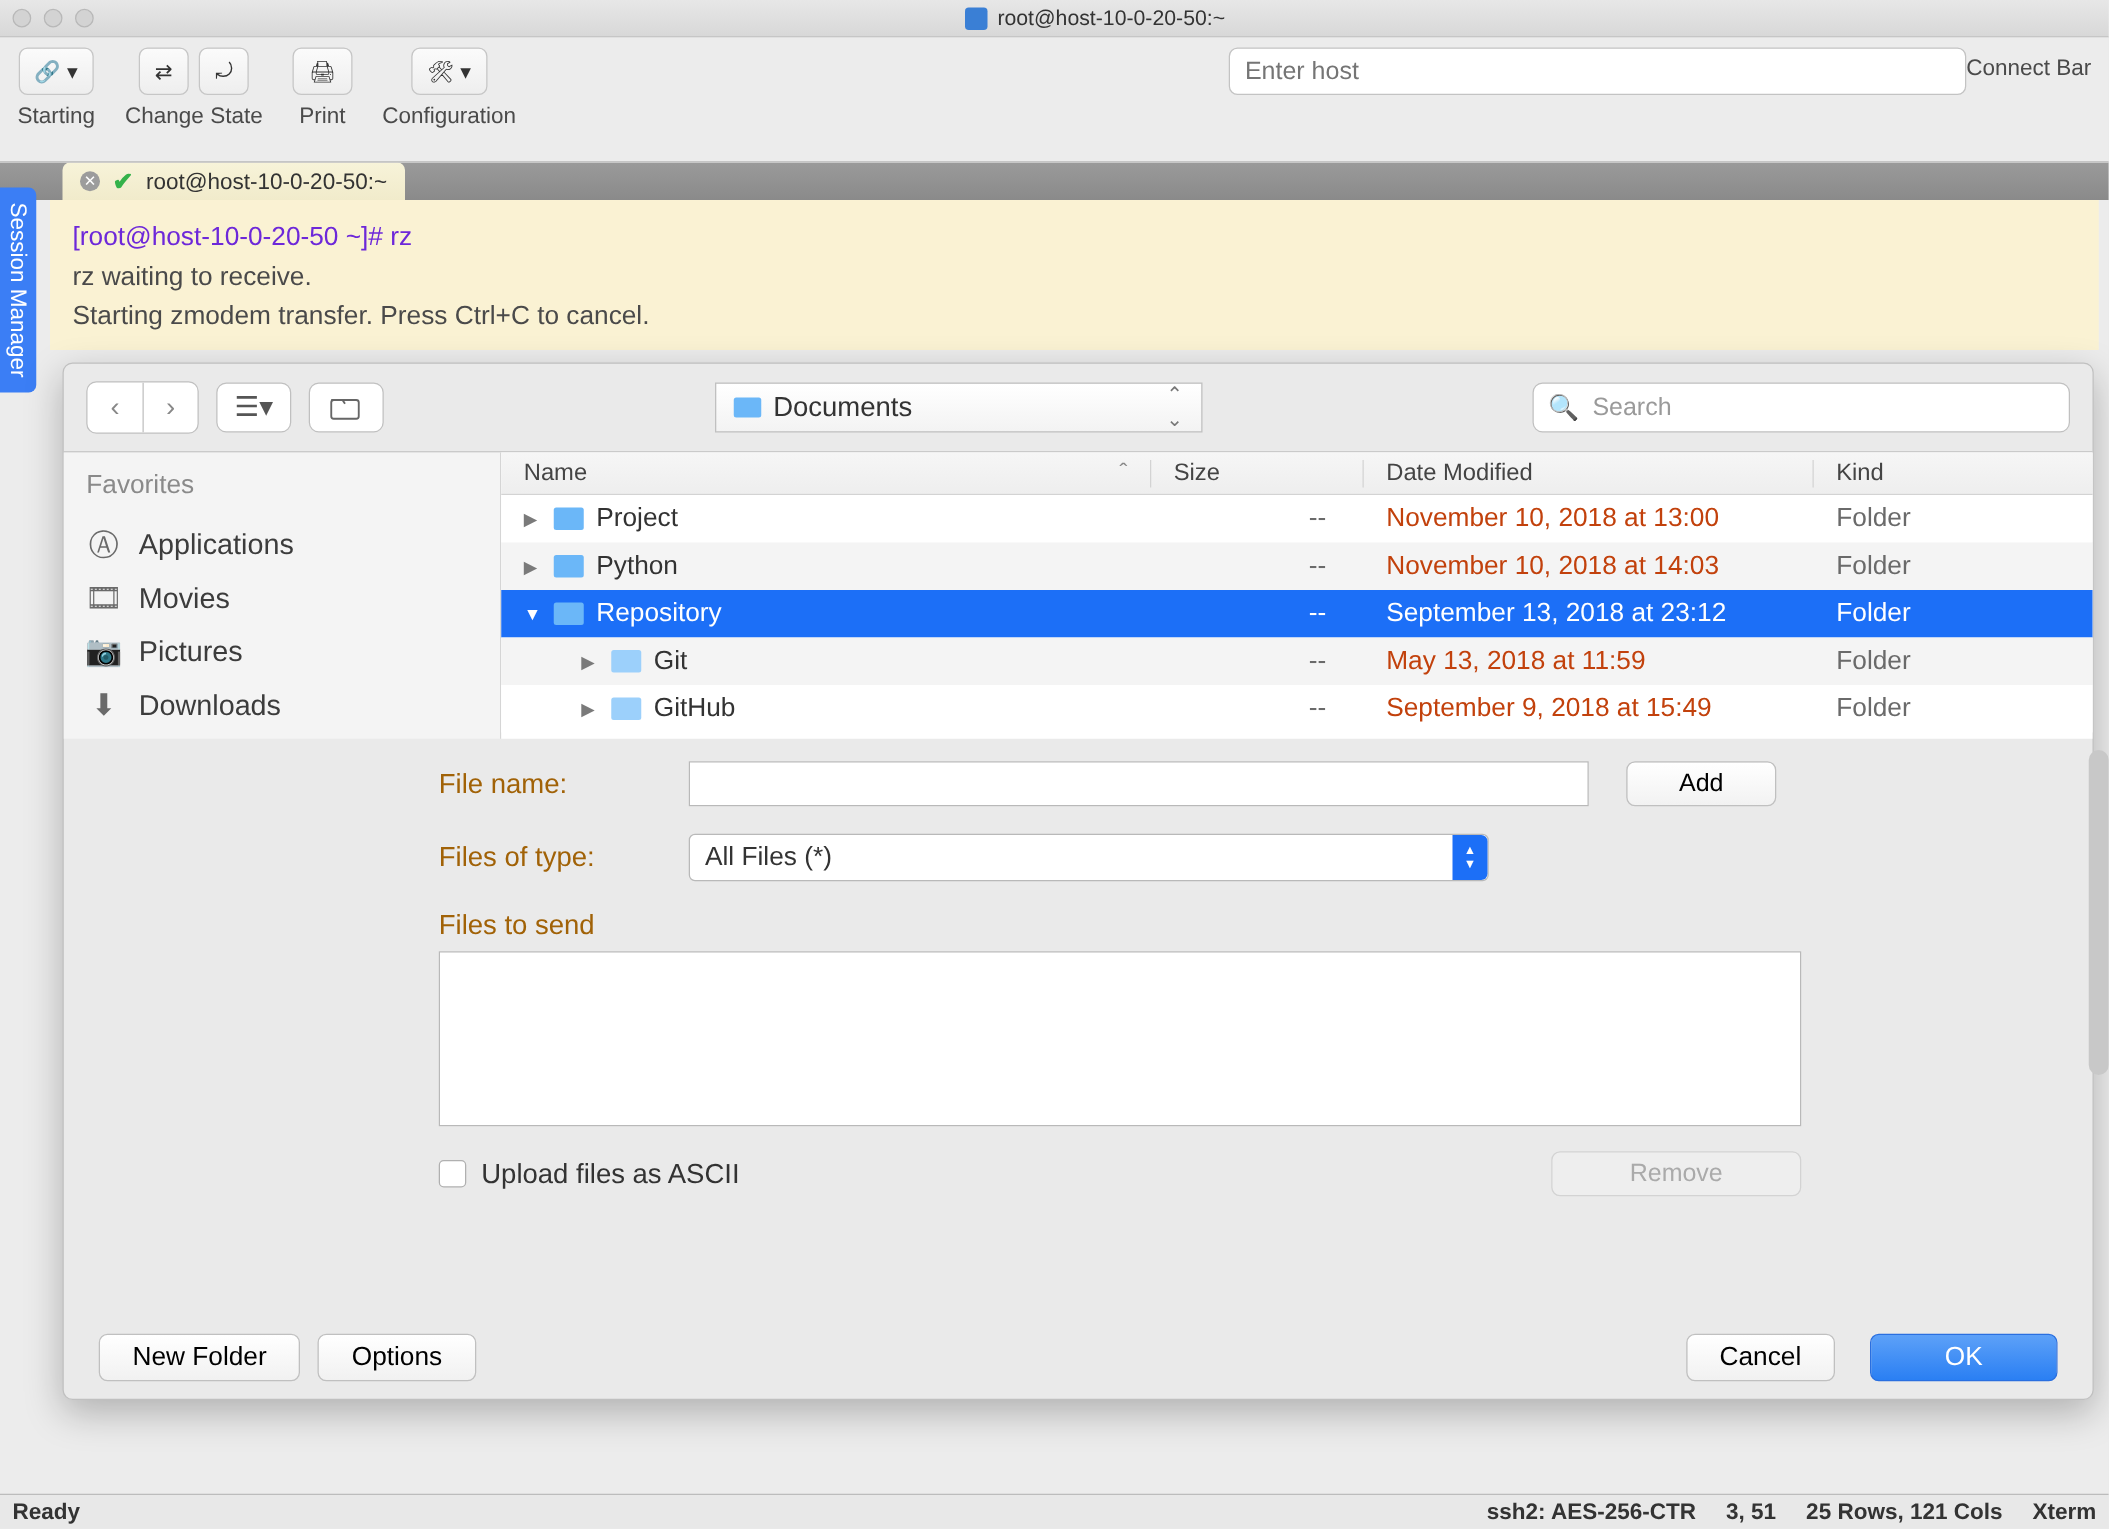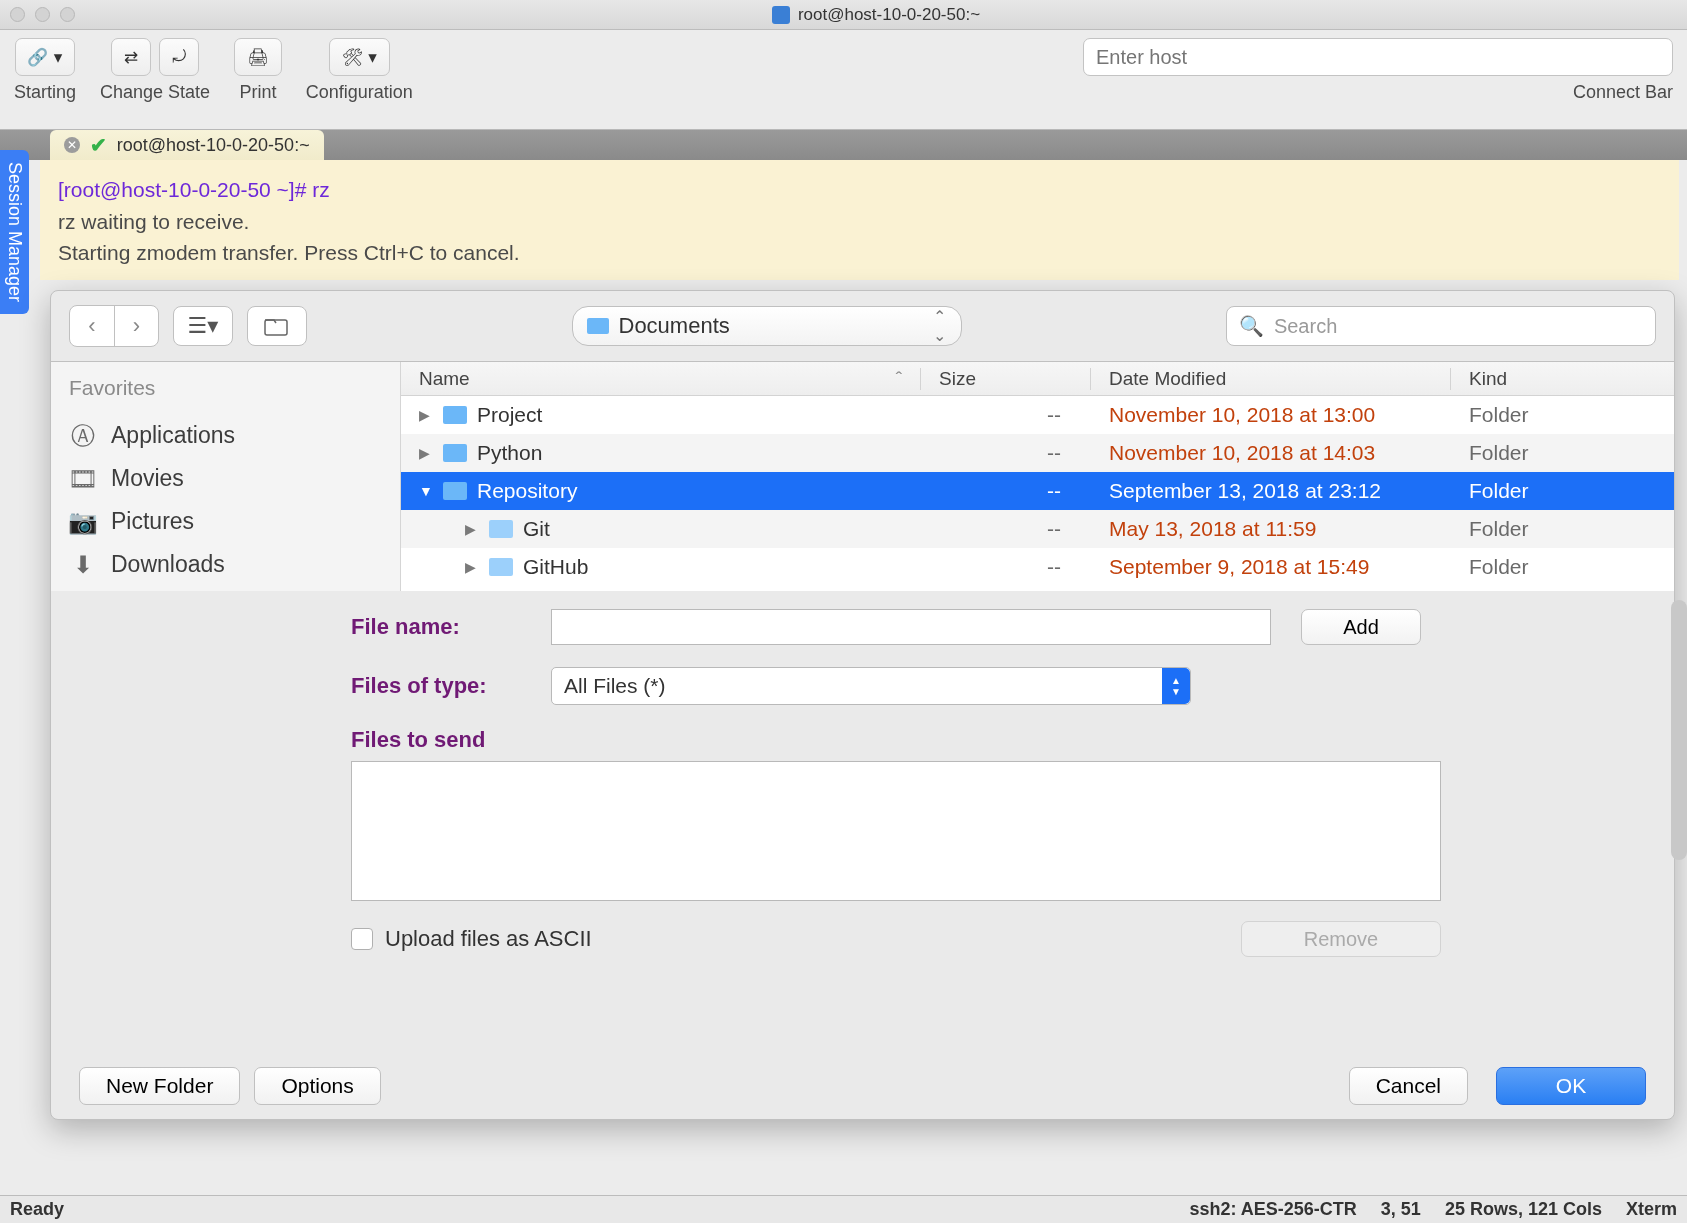--- a/index.html
+++ b/index.html
@@ -11,21 +11,21 @@
 .traffic span { width:15px; height:15px; border-radius:50%; background:#d3d3d3; border:1px solid #b8b8b8; }
 .title-center { flex:1; text-align:center; display:flex; align-items:center; justify-content:center; gap:8px;}
 .title-center .appicon{width:18px;height:18px;background:#3a7fd5;border-radius:3px;display:inline-block;}
 
 
 .toolbar { height:100px; background:#ececec; display:flex; align-items:flex-start; padding:8px 14px 0 14px; border-bottom:1px solid #b8b8b8; position:relative;}
 .tool-group { display:flex; flex-direction:column; align-items:center; margin-right:24px;}
 .tool-btn-row{display:flex; gap:8px;}
 .tool-btn { height:38px; min-width:40px; padding:0 12px; background:linear-gradient(#fbfbfb,#eee); border:1px solid #c6c6c6; border-radius:7px; display:flex; align-items:center; justify-content:center;}
 .tool-label{font-size:18px; color:#4a4a4a; margin-top:6px;}
-.connect-bar{position:absolute; right:14px; top:8px; display:flex; flex-direction:column; align-items:flex-end;}
+.connect-bar{position:absolute; right:14px; top:8px; display:flex; flex-direction:row; align-items:flex-start;}
 .host-input{width:590px;height:38px;border:1px solid #c3c3c3;border-radius:7px;background:#fff;padding:0 12px;font-size:20px;color:#9a9a9a;}
 
 
 .tabstrip{height:30px;background:linear-gradient(#9a9a9a,#8a8a8a);display:flex;align-items:flex-end;padding-left:50px;}
 .tab{height:30px;background:linear-gradient(#f7f3d9,#f1ebcb);border-radius:6px 6px 0 0;display:flex;align-items:center;padding:0 14px;gap:10px;font-size:18px;}
 .tab .xicon{width:16px;height:16px;border-radius:50%;background:#9c9c9c;color:#fff;display:flex;align-items:center;justify-content:center;font-size:12px;}
 .tab .check{color:#34b24a;font-weight:bold;font-size:20px;}
 
 
 .sidetab{position:absolute;left:0;top:150px;background:#3b7ef5;color:#fff;writing-mode:vertical-rl;padding:12px 4px;font-size:18px;border-radius:0 6px 6px 0;}
@@ -36,21 +36,21 @@
 
 
 .dialog{position:absolute;left:50px;top:290px;right:12px;background:#eaeaea;border-radius:8px;border:1px solid #c0c0c0;box-shadow:0 10px 30px rgba(0,0,0,.25);min-height:830px;}
 
 .dlg-top{display:flex;align-items:center;padding:14px 18px;gap:14px;}
 .navbtn-group{display:flex;border:1px solid #c0c0c0;border-radius:8px;overflow:hidden;background:#fff;}
 .navbtn{width:44px;height:40px;display:flex;align-items:center;justify-content:center;color:#888;font-size:22px;}
 .navbtn + .navbtn{border-left:1px solid #c0c0c0;}
 .single-btn{width:60px;height:40px;border:1px solid #c0c0c0;border-radius:8px;background:#fff;display:flex;align-items:center;justify-content:center;color:#555;font-size:22px;}
 .newfolder-btn{width:60px;height:40px;border:1px solid #c0c0c0;border-radius:8px;background:#fff;display:flex;align-items:center;justify-content:center;}
-.path-select{flex:0 0 390px;height:40px;margin:0 auto;border:1px solid #c0c0c0;border-radius:16px;background:linear-gradient(#fff,#f3f3f3);display:flex;align-items:center;padding:0 14px;font-size:22px;justify-content:space-between;}
+.path-select{flex:0 0 390px;height:40px;margin:0 auto;border:1px solid #c0c0c0;border-radius:0;background:linear-gradient(#fff,#f3f3f3);display:flex;align-items:center;padding:0 14px;font-size:22px;justify-content:space-between;}
 .path-select .foldermini{width:22px;height:16px;background:#6bb7f8;border-radius:2px;margin-right:10px;}
 .search-box{flex:0 0 430px;height:40px;border:1px solid #c0c0c0;border-radius:8px;background:#fff;display:flex;align-items:center;padding:0 12px;color:#9a9a9a;font-size:20px;gap:10px;}
 
 .file-area{display:flex;border-top:1px solid #c0c0c0;height:230px;}
 .sidebar{width:350px;background:#f4f4f4;border-right:1px solid #d5d5d5;padding:14px 0 0 18px;}
 .fav-head{color:#8a8a8a;font-size:21px;margin-bottom:14px;}
 .fav-item{display:flex;align-items:center;gap:14px;font-size:23px;color:#3c3c3c;padding:8px 0;}
 .fav-icon{width:28px;height:24px;display:flex;align-items:center;justify-content:center;color:#6a6a6a;font-size:24px;}
 
 .filelist{flex:1;background:#fff;display:flex;flex-direction:column;}
@@ -74,21 +74,21 @@
 .row.sel .c-kind{color:#fff;}
 .disclosure{width:14px;display:inline-block;color:#7a7a7a;font-size:14px;}
 .row.sel .disclosure{color:#fff;}
 .foldericon{width:24px;height:18px;background:#6bb7f8;border-radius:2px;}
 .row:not(.sel) .foldericon.light{background:#9cd0fb;}
 .indent{width:36px;display:inline-block;}
 
 
 .form-area{padding:18px 40px 0 300px;}
 .form-row{display:flex;align-items:center;margin-bottom:22px;}
-.form-label{width:200px;font-size:22px;color:#701a75;font-weight:bold;}
+.form-label{width:200px;font-size:22px;color:#a16207;}
 .text-input{width:720px;height:36px;border:1px solid #b9b9b9;background:#fff;padding:0 10px;}
 .add-btn{width:120px;height:36px;margin-left:30px;background:linear-gradient(#fff,#f2f2f2);border:1px solid #c0c0c0;border-radius:7px;font-size:20px;}
 .type-select{width:640px;height:38px;border:1px solid #b9b9b9;background:#fff;display:flex;align-items:center;padding:0 12px;font-size:21px;position:relative;border-radius:5px;}
 .type-select .caps{position:absolute;right:0;top:0;bottom:0;width:28px;background:#1c6ff7;border-radius:0 5px 5px 0;display:flex;flex-direction:column;align-items:center;justify-content:center;color:#fff;font-size:10px;}
 .files-textarea{width:1090px;height:140px;border:1px solid #b9b9b9;background:#fff;}
 .ascii-row{display:flex;align-items:center;justify-content:space-between;margin-top:20px;width:1090px;}
 .checkbox{width:22px;height:22px;border:1px solid #b0b0b0;border-radius:4px;background:#fff;margin-right:12px;}
 .remove-btn{width:200px;height:36px;background:#eee;border:1px solid #d3d3d3;border-radius:7px;color:#aaa;font-size:20px;}
 
 

